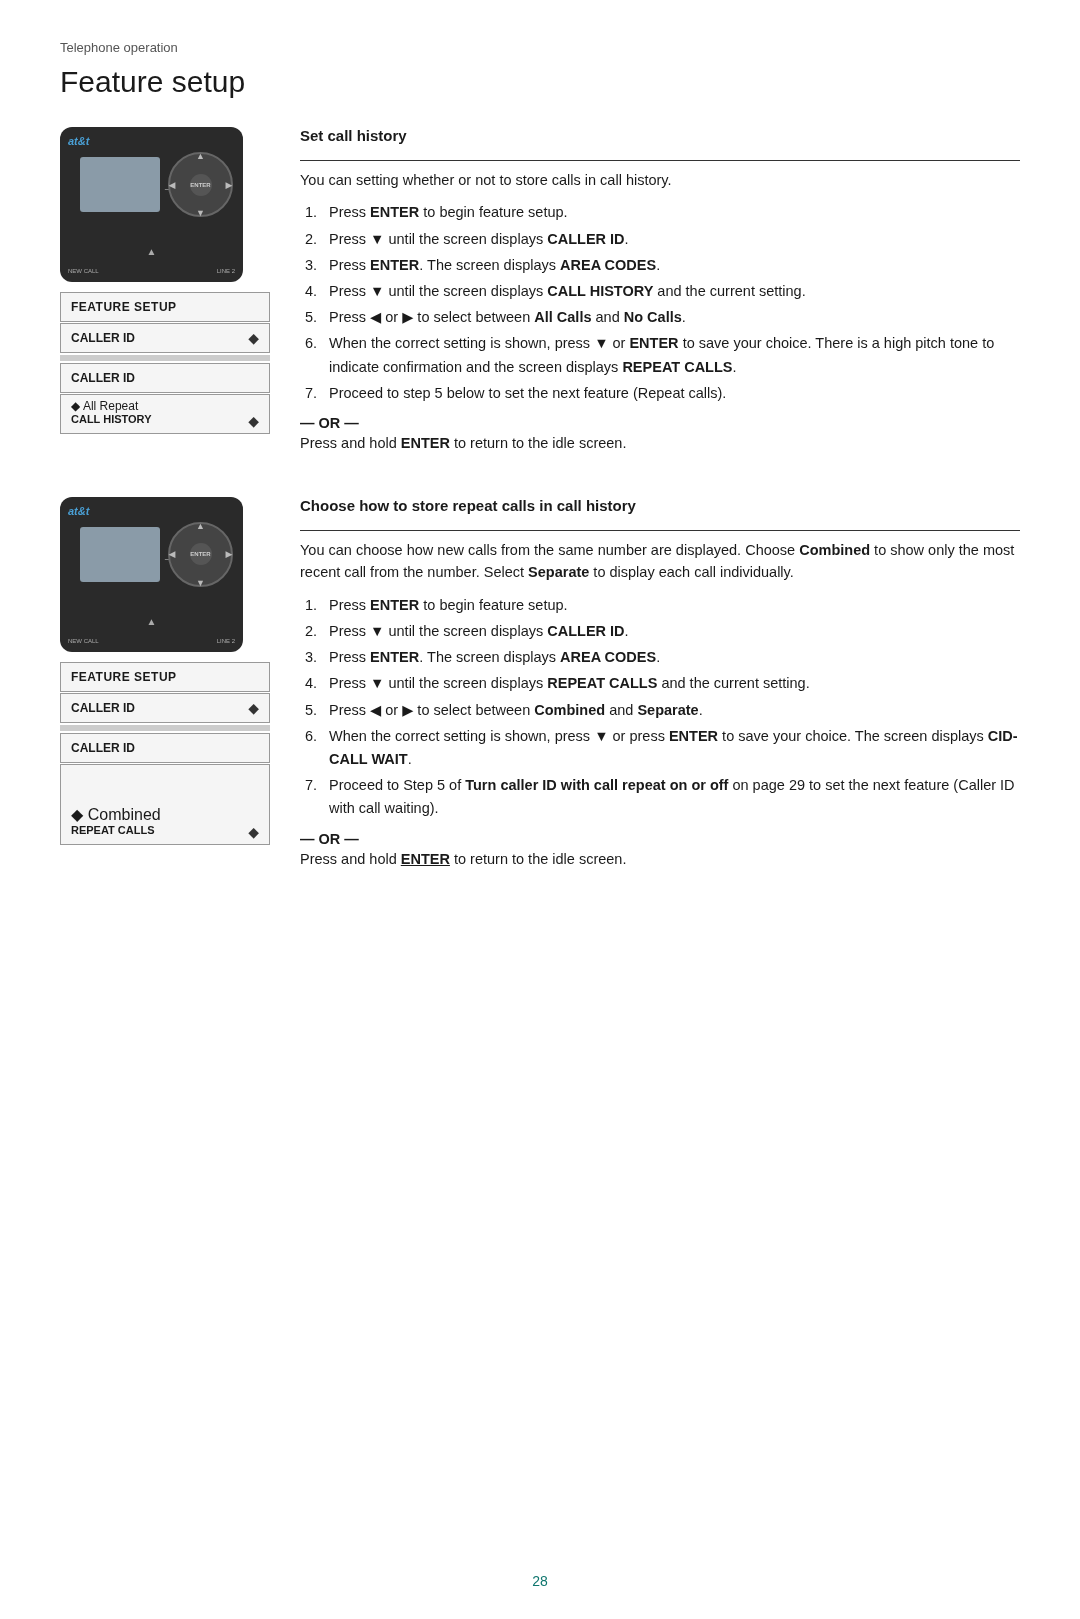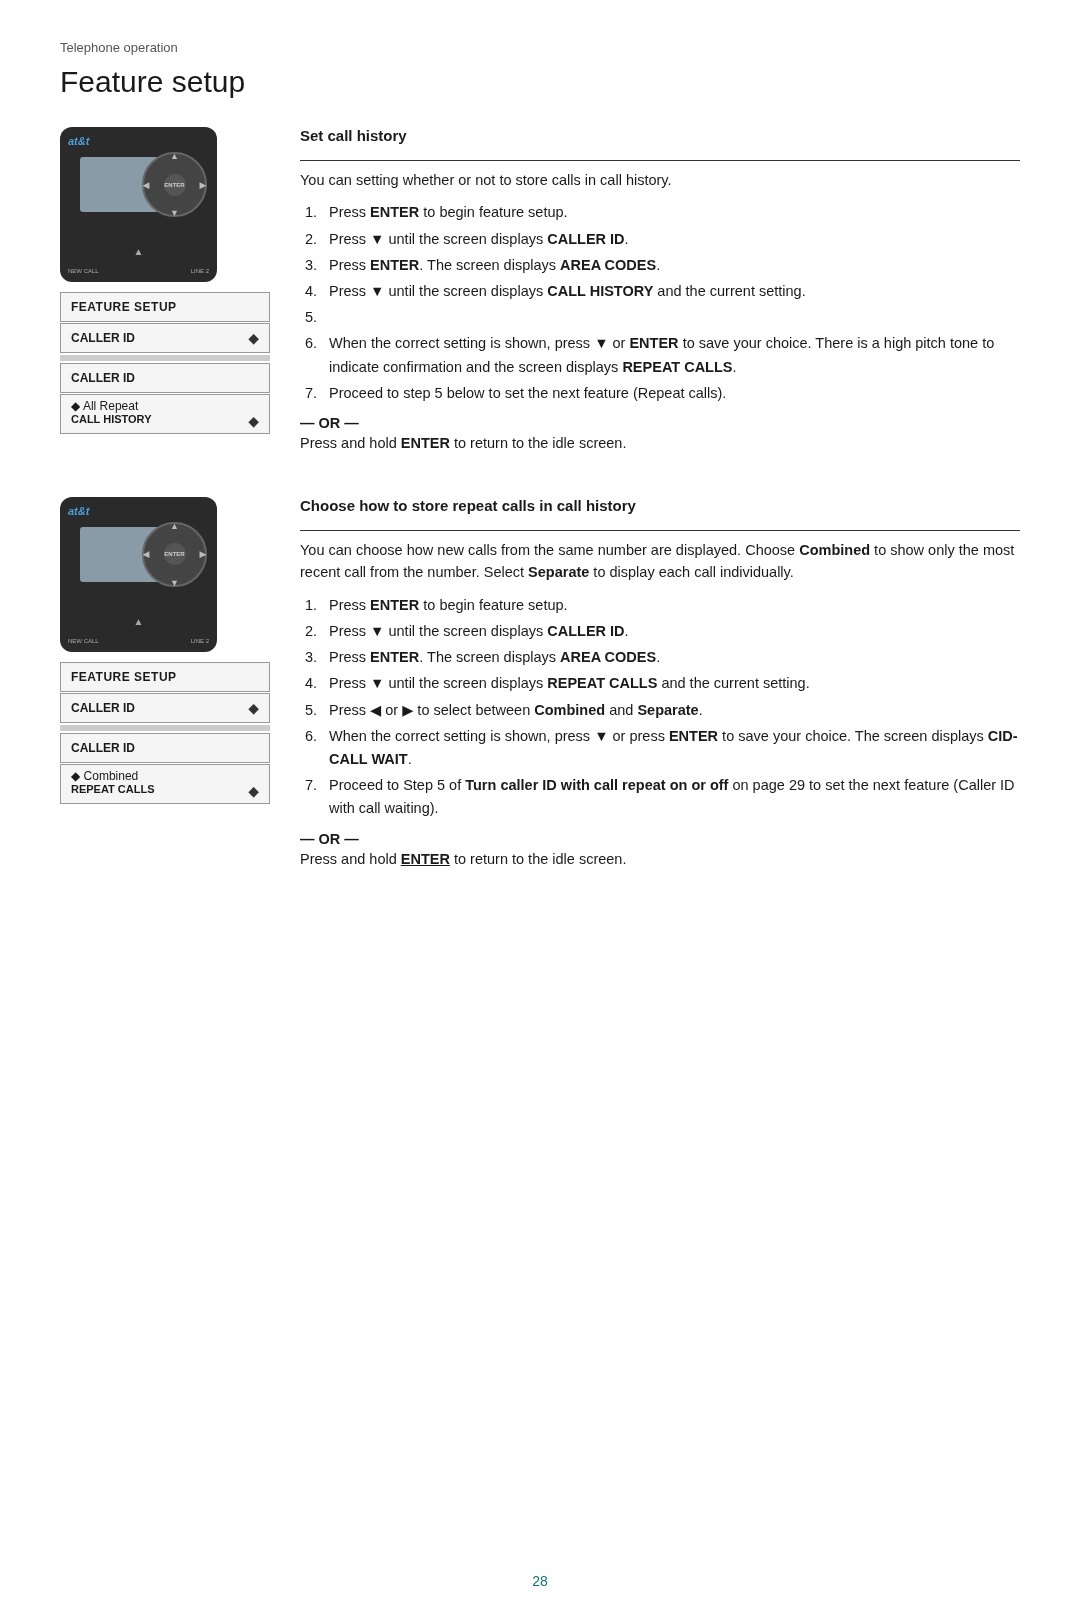--- a/index.html
+++ b/index.html
@@ -44,21 +44,21 @@
       width: 210px;
       flex-shrink: 0;
     }
 
     .right-panel {
       flex: 1;
     }
 
     
     .phone-device {
-      width: 157px;
+      width: 183px;
       height: 155px;
       background: #2a2a2a;
       border-radius: 12px;
       position: relative;
       margin-bottom: 10px;
       display: flex;
       align-items: center;
       justify-content: center;
       overflow: hidden;
     }
@@ -302,20 +302,21 @@
         <li>
           <span class="list-num">3.</span>
           <span>Press <strong>ENTER</strong>. The screen displays <strong>AREA CODES</strong>.</span>
         </li>
         <li>
           <span class="list-num">4.</span>
           <span>Press ▼ until the screen displays <strong>CALL HISTORY</strong> and the current setting.</span>
         </li>
         <li>
           <span class="list-num">5.</span>
+          <span>Press ◀ or ▶ to select between <strong>All Calls</strong> and <strong>No Calls</strong>.</span>
         </li>
         <li>
           <span class="list-num">6.</span>
           <span>When the correct setting is shown, press ▼ or <strong>ENTER</strong> to save your choice. There is a high pitch tone to indicate confirmation and the screen displays <strong>REPEAT CALLS</strong>.</span>
         </li>
         <li>
           <span class="list-num">7.</span>
           <span>Proceed to step 5 below to set the next feature (Repeat calls).</span>
         </li>
       </ol>
@@ -358,21 +359,21 @@
       </div>
       <div class="lcd-box with-arrow">
         <span style="font-size:12px; font-weight:bold;">CALLER ID</span>
         <span class="lcd-arrow">◆</span>
       </div>
       <div style="height:6px; background:#ccc; margin: 2px 0;"></div>
       <div class="lcd-box">
         <span style="font-size:12px; font-weight:bold;">CALLER ID</span>
       </div>
       <div class="lcd-box" style="flex-direction:column; align-items:flex-start; padding:4px 10px;">
-        <span style="font-size:12px;">◆ Combined</span>
+        <span style="font-size:16px;margin-top:36px;">◆ Combined</span>
         <div style="display:flex; justify-content:space-between; width:100%;">
           <span style="font-size:11px; font-weight:bold;">REPEAT CALLS</span>
           <span class="lcd-arrow">◆</span>
         </div>
       </div>
     </div>
 
     <div class="right-panel">
 
       <div class="section-title">Choose how to store repeat calls in call history</div>

